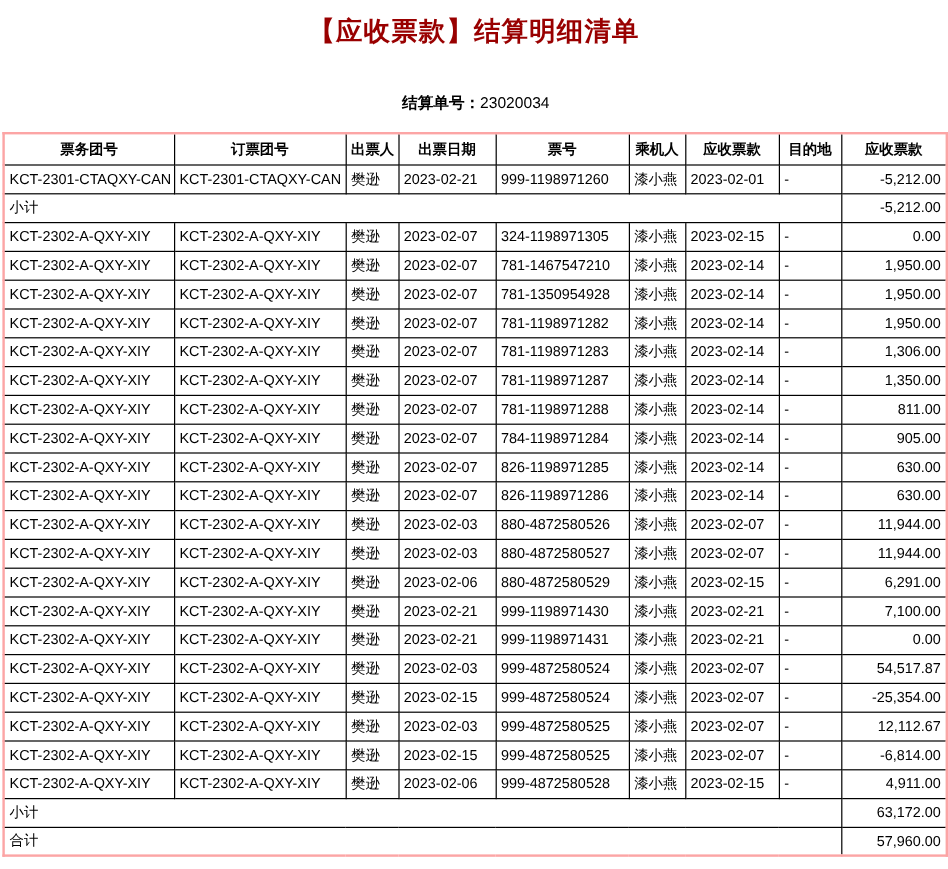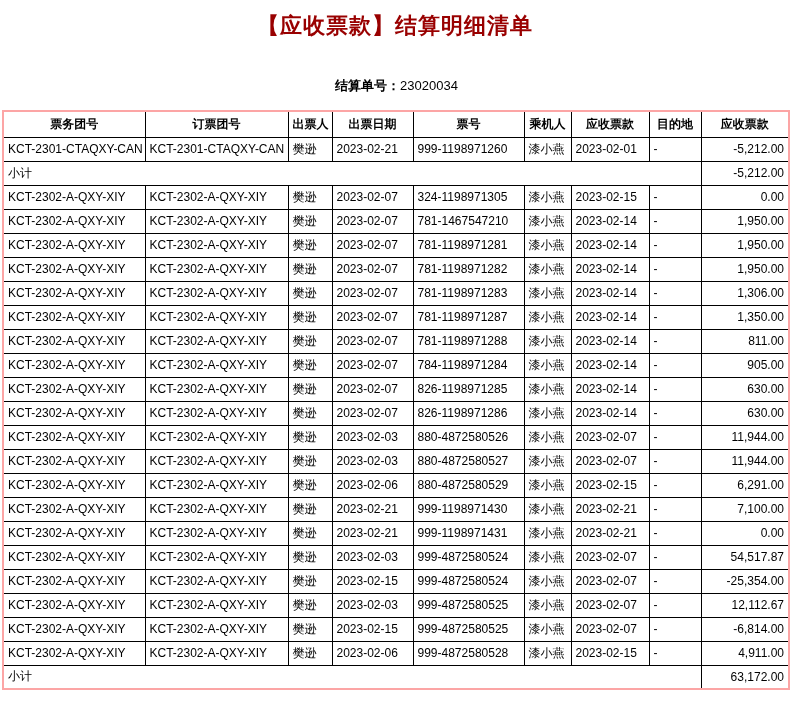--- a/index.html
+++ b/index.html
@@ -137,21 +137,21 @@
           <td>漆小燕</td>
           <td>2023-02-14</td>
           <td>-</td>
           <td class="amount">1,950.00</td>
         </tr>
         <tr>
           <td>KCT-2302-A-QXY-XIY</td>
           <td>KCT-2302-A-QXY-XIY</td>
           <td>樊逊</td>
           <td>2023-02-07</td>
-          <td>781-1198971281</td>
+          <td>781-1350954928</td>
           <td>漆小燕</td>
           <td>2023-02-14</td>
           <td>-</td>
           <td class="amount">1,950.00</td>
         </tr>
         <tr>
           <td>KCT-2302-A-QXY-XIY</td>
           <td>KCT-2302-A-QXY-XIY</td>
           <td>樊逊</td>
           <td>2023-02-07</td>
@@ -333,16 +333,20 @@
           <td>2023-02-06</td>
           <td>999-4872580528</td>
           <td>漆小燕</td>
           <td>2023-02-15</td>
           <td>-</td>
           <td class="amount">4,911.00</td>
         </tr>
         <tr>
           <td colspan="8">小计</td>
           <td class="amount">63,172.00</td>
+        </tr>
+        <tr>
+          <td colspan="8">合计</td>
+          <td class="amount">57,960.00</td>
         </tr>
       </tbody>
   </table>
 </div>
 
 </body></html>

